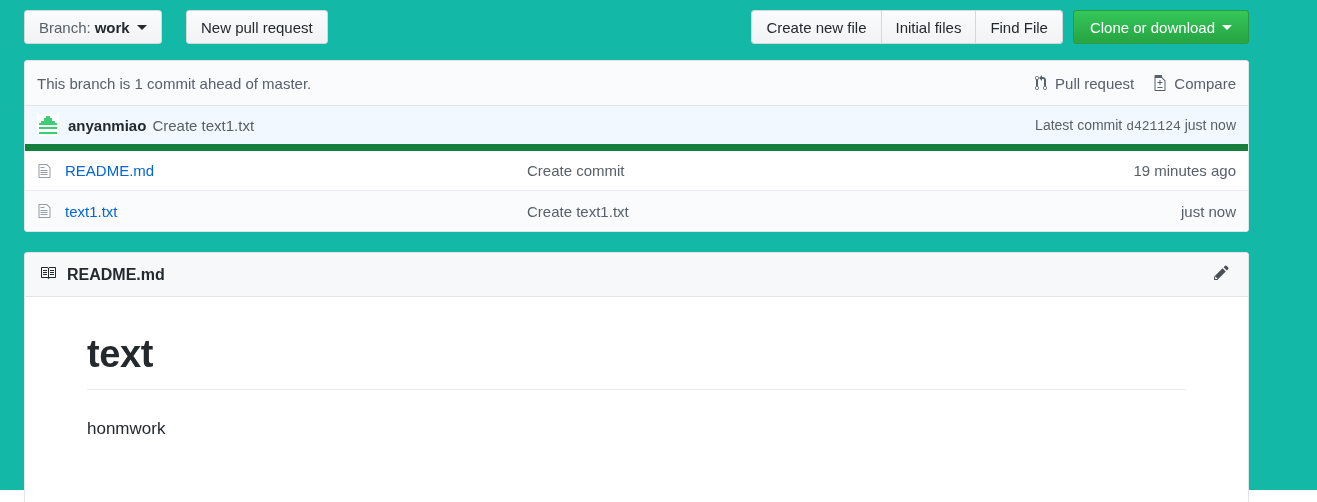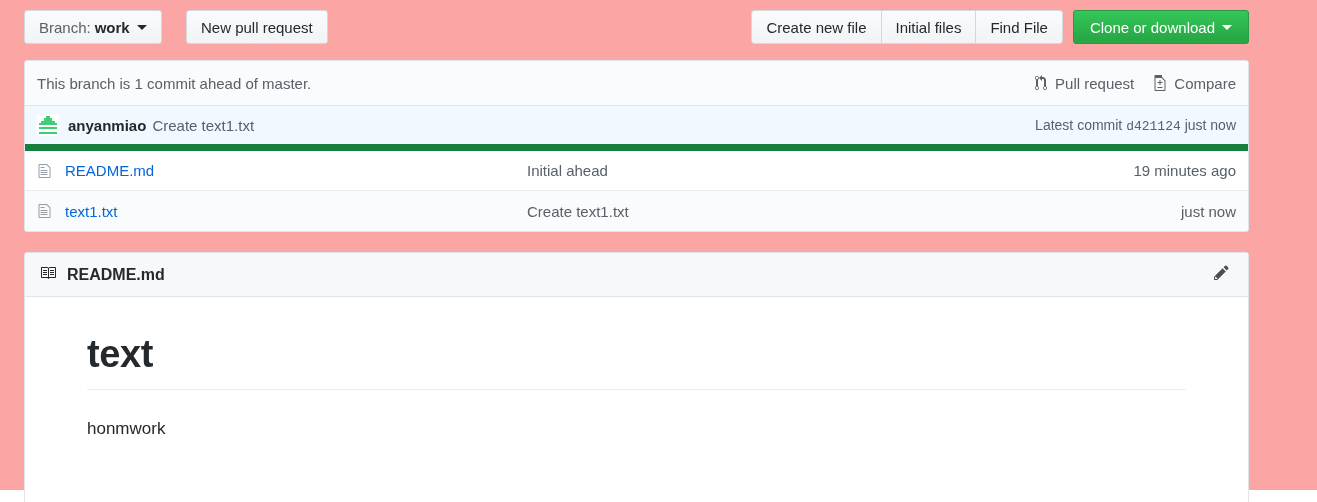--- a/index.html
+++ b/index.html
@@ -9,21 +9,21 @@
     width: 1317px;
     height: 502px;
     overflow: hidden;
     font-family: "Liberation Sans", sans-serif;
     -webkit-font-smoothing: antialiased;
   }
   .page {
     position: relative;
     width: 1317px;
     height: 490px;
-    background: #fca5a5;
+    background: #14b8a6;
   }
 
   
   .toolbar {
     position: absolute;
     left: 24px;
     top: 10px;
     width: 1225px;
     height: 36px;
   }
@@ -388,21 +388,21 @@
       </div>
     </div>
 
     <div class="file-row">
       <span class="fr-icon">
         <svg width="15" height="16" viewBox="0 0 12 16" fill="#959da5" aria-hidden="true">
           <path d="M6 5H2V4h4v1zM2 8h7V7H2v1zm0 2h7V9H2v1zm0 2h7v-1H2v1zm10-7.5V14c0 .55-.45 1-1 1H1c-.55 0-1-.45-1-1V2c0-.55.45-1 1-1h7.5L12 4.5zM11 5L8 2H1v12h10V5z"></path>
         </svg>
       </span>
       <a class="fr-name">README.md</a>
-      <span class="fr-msg">Initial ahead</span>
+      <span class="fr-msg">Create commit</span>
       <span class="fr-age">19 minutes ago</span>
     </div>
 
     <div class="file-row alt">
       <span class="fr-icon">
         <svg width="15" height="16" viewBox="0 0 12 16" fill="#959da5" aria-hidden="true">
           <path d="M6 5H2V4h4v1zM2 8h7V7H2v1zm0 2h7V9H2v1zm0 2h7v-1H2v1zm10-7.5V14c0 .55-.45 1-1 1H1c-.55 0-1-.45-1-1V2c0-.55.45-1 1-1h7.5L12 4.5zM11 5L8 2H1v12h10V5z"></path>
         </svg>
       </span>
       <a class="fr-name">text1.txt</a>

